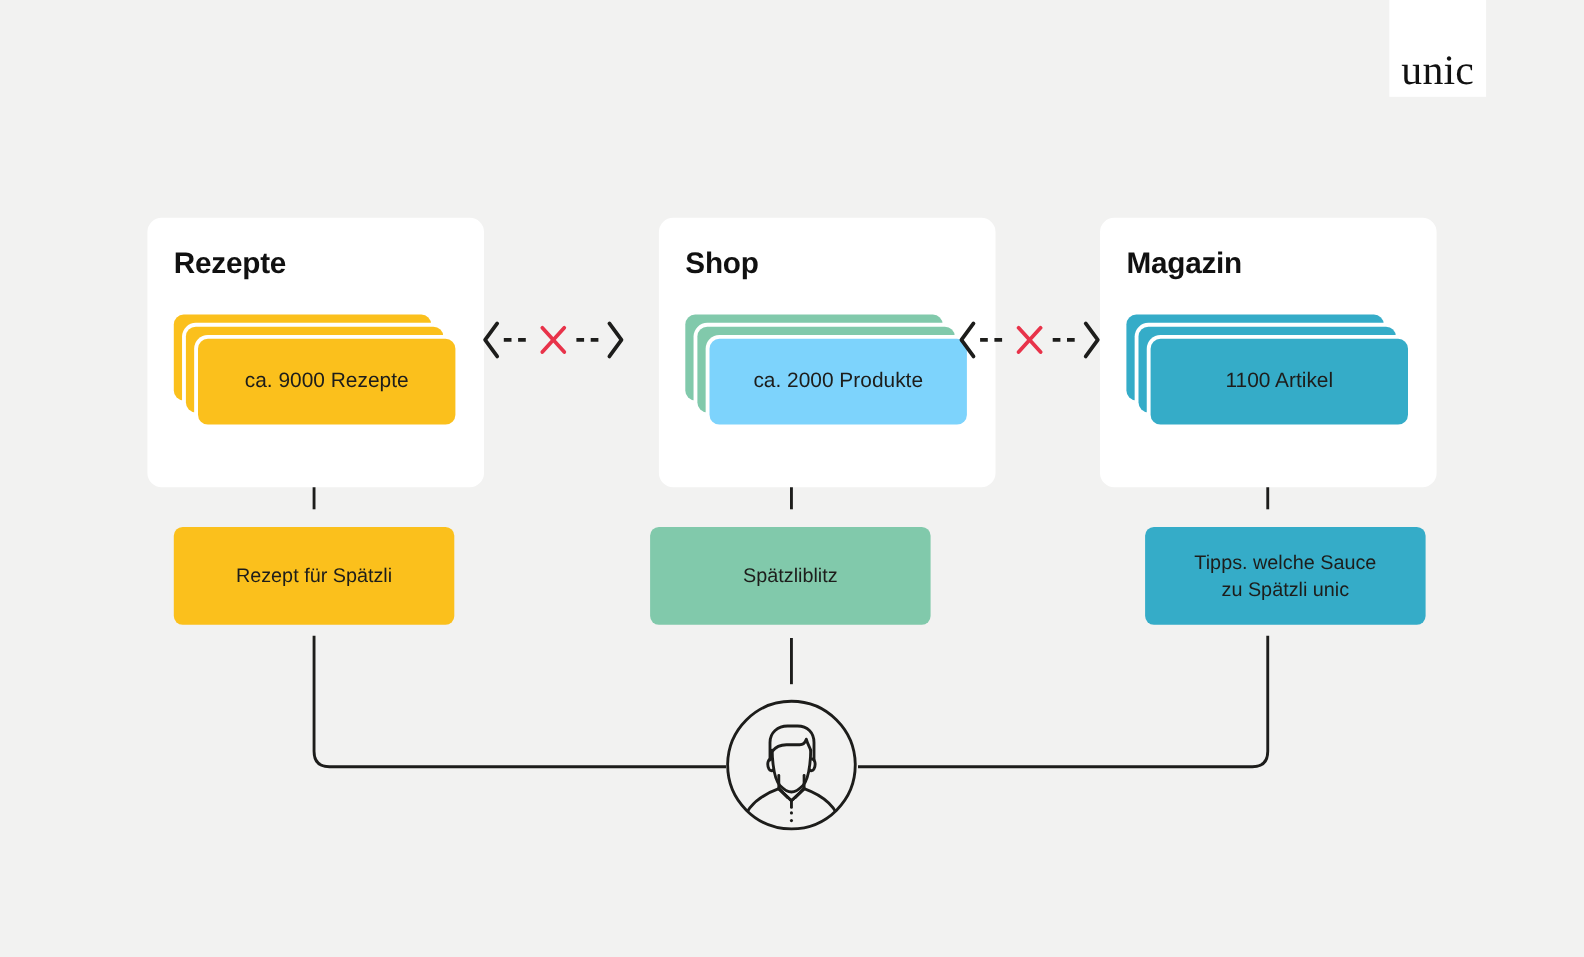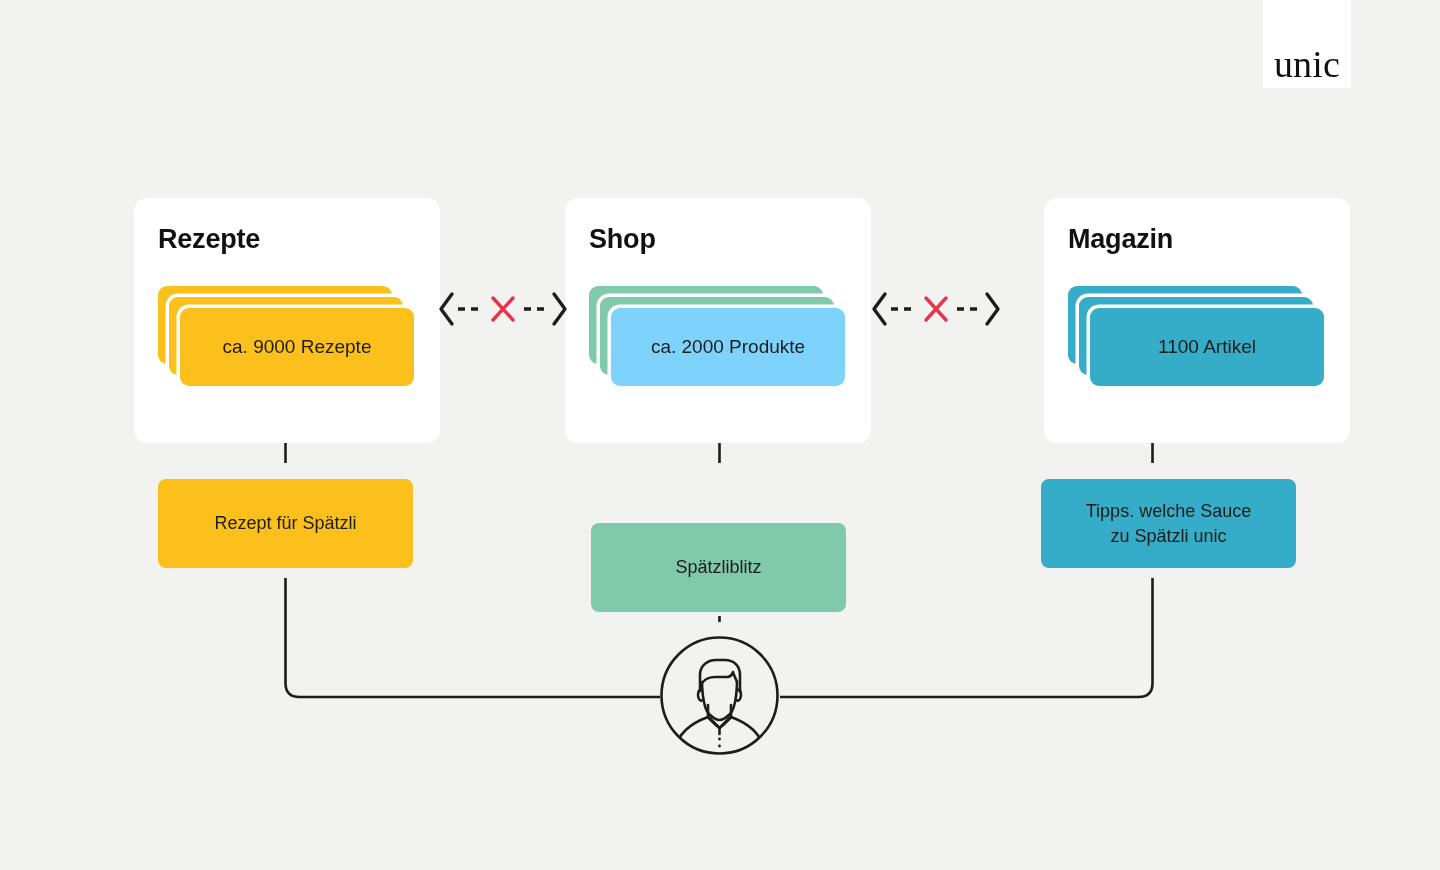--- a/index.html
+++ b/index.html
@@ -100,32 +100,32 @@
     <div class="card-title">Rezepte</div>
     <div class="stack">
       <div class="layer l1" style="background:#fbc01c;"></div>
       <div class="layer l2" style="background:#fbc01c;"></div>
       <div class="layer l3" style="background:#fbc01c;">
         <span class="chip-label">ca. 9000 Rezepte</span>
       </div>
     </div>
   </div>
 
-  <div class="card" style="left:565px;">
+  <div class="card" style="left:599px;">
     <div class="card-title">Shop</div>
     <div class="stack">
       <div class="layer l1" style="background:#81c9ab;"></div>
       <div class="layer l2" style="background:#81c9ab;"></div>
       <div class="layer l3" style="background:#7dd3fc;">
         <span class="chip-label">ca. 2000 Produkte</span>
       </div>
     </div>
   </div>
 
-  <div class="card" style="left:1000px;margin-left:44px;">
+  <div class="card" style="left:1000px;">
     <div class="card-title">Magazin</div>
     <div class="stack">
       <div class="layer l1" style="background:#35acc8;"></div>
       <div class="layer l2" style="background:#35acc8;"></div>
       <div class="layer l3" style="background:#35acc8;">
         <span class="chip-label">1100 Artikel</span>
       </div>
     </div>
   </div>
 
@@ -157,21 +157,21 @@
       </g>
       <line x1="86" y1="23" x2="110" y2="23" stroke="#1d1d1b" stroke-width="3.4" stroke-dasharray="7 6" stroke-linecap="butt"></line>
       <polyline points="116,8 127,23 116,38" fill="none" stroke="#1d1d1b" stroke-width="3.4" stroke-linecap="round" stroke-linejoin="round"></polyline>
     </svg>
   </div>
 
   <div class="resbox" style="left:158px; background:#fbc01c;">
     <span class="resbox-label">Rezept für Spätzli</span>
   </div>
 
-  <div class="resbox" style="left:591px; background:#81c9ab;margin-top:44px;">
+  <div class="resbox" style="left:591px; background:#81c9ab;">
     <span class="resbox-label">Spätzliblitz</span>
   </div>
 
   <div class="resbox" style="left:1025px; background:#35acc8;margin-left:16px;">
     <span class="resbox-label">
       <span>Tipps. welche Sauce</span><br>
       <span>zu Spätzli unic</span>
     </span>
   </div>
 

